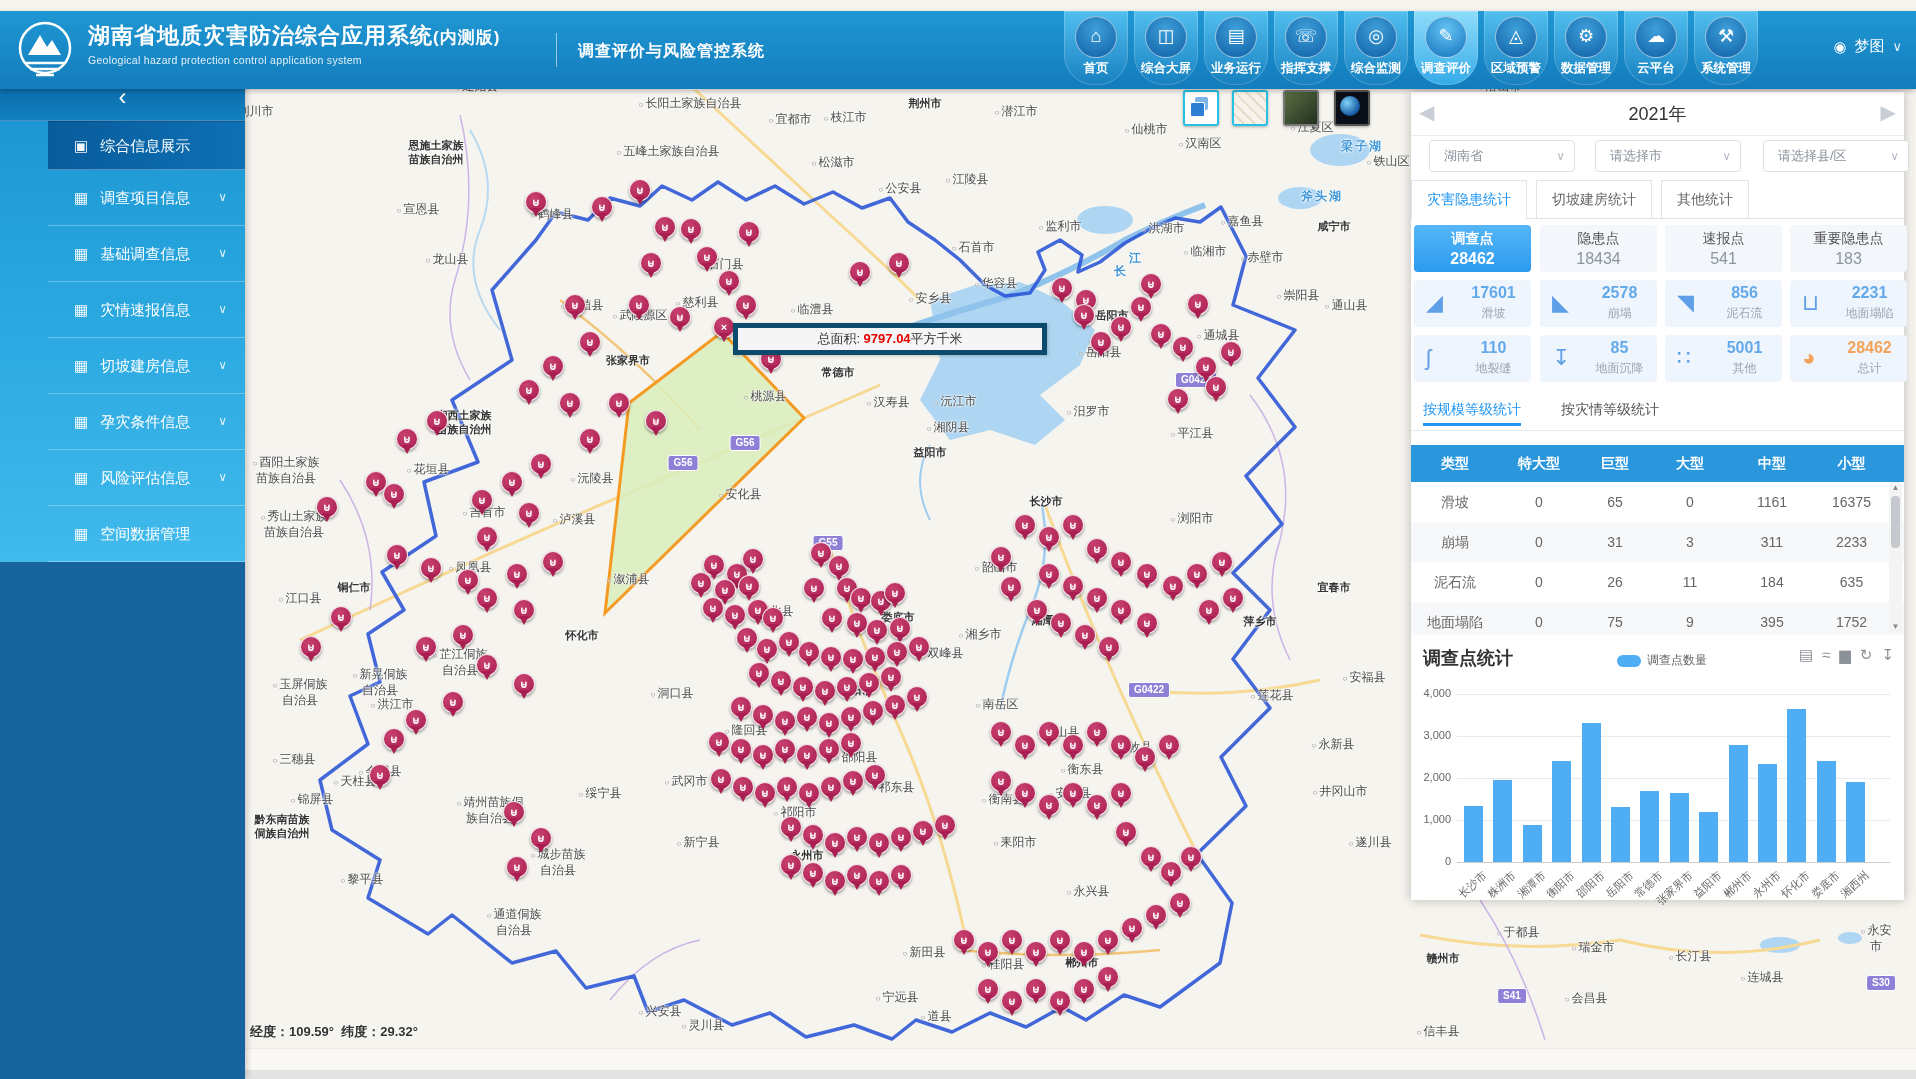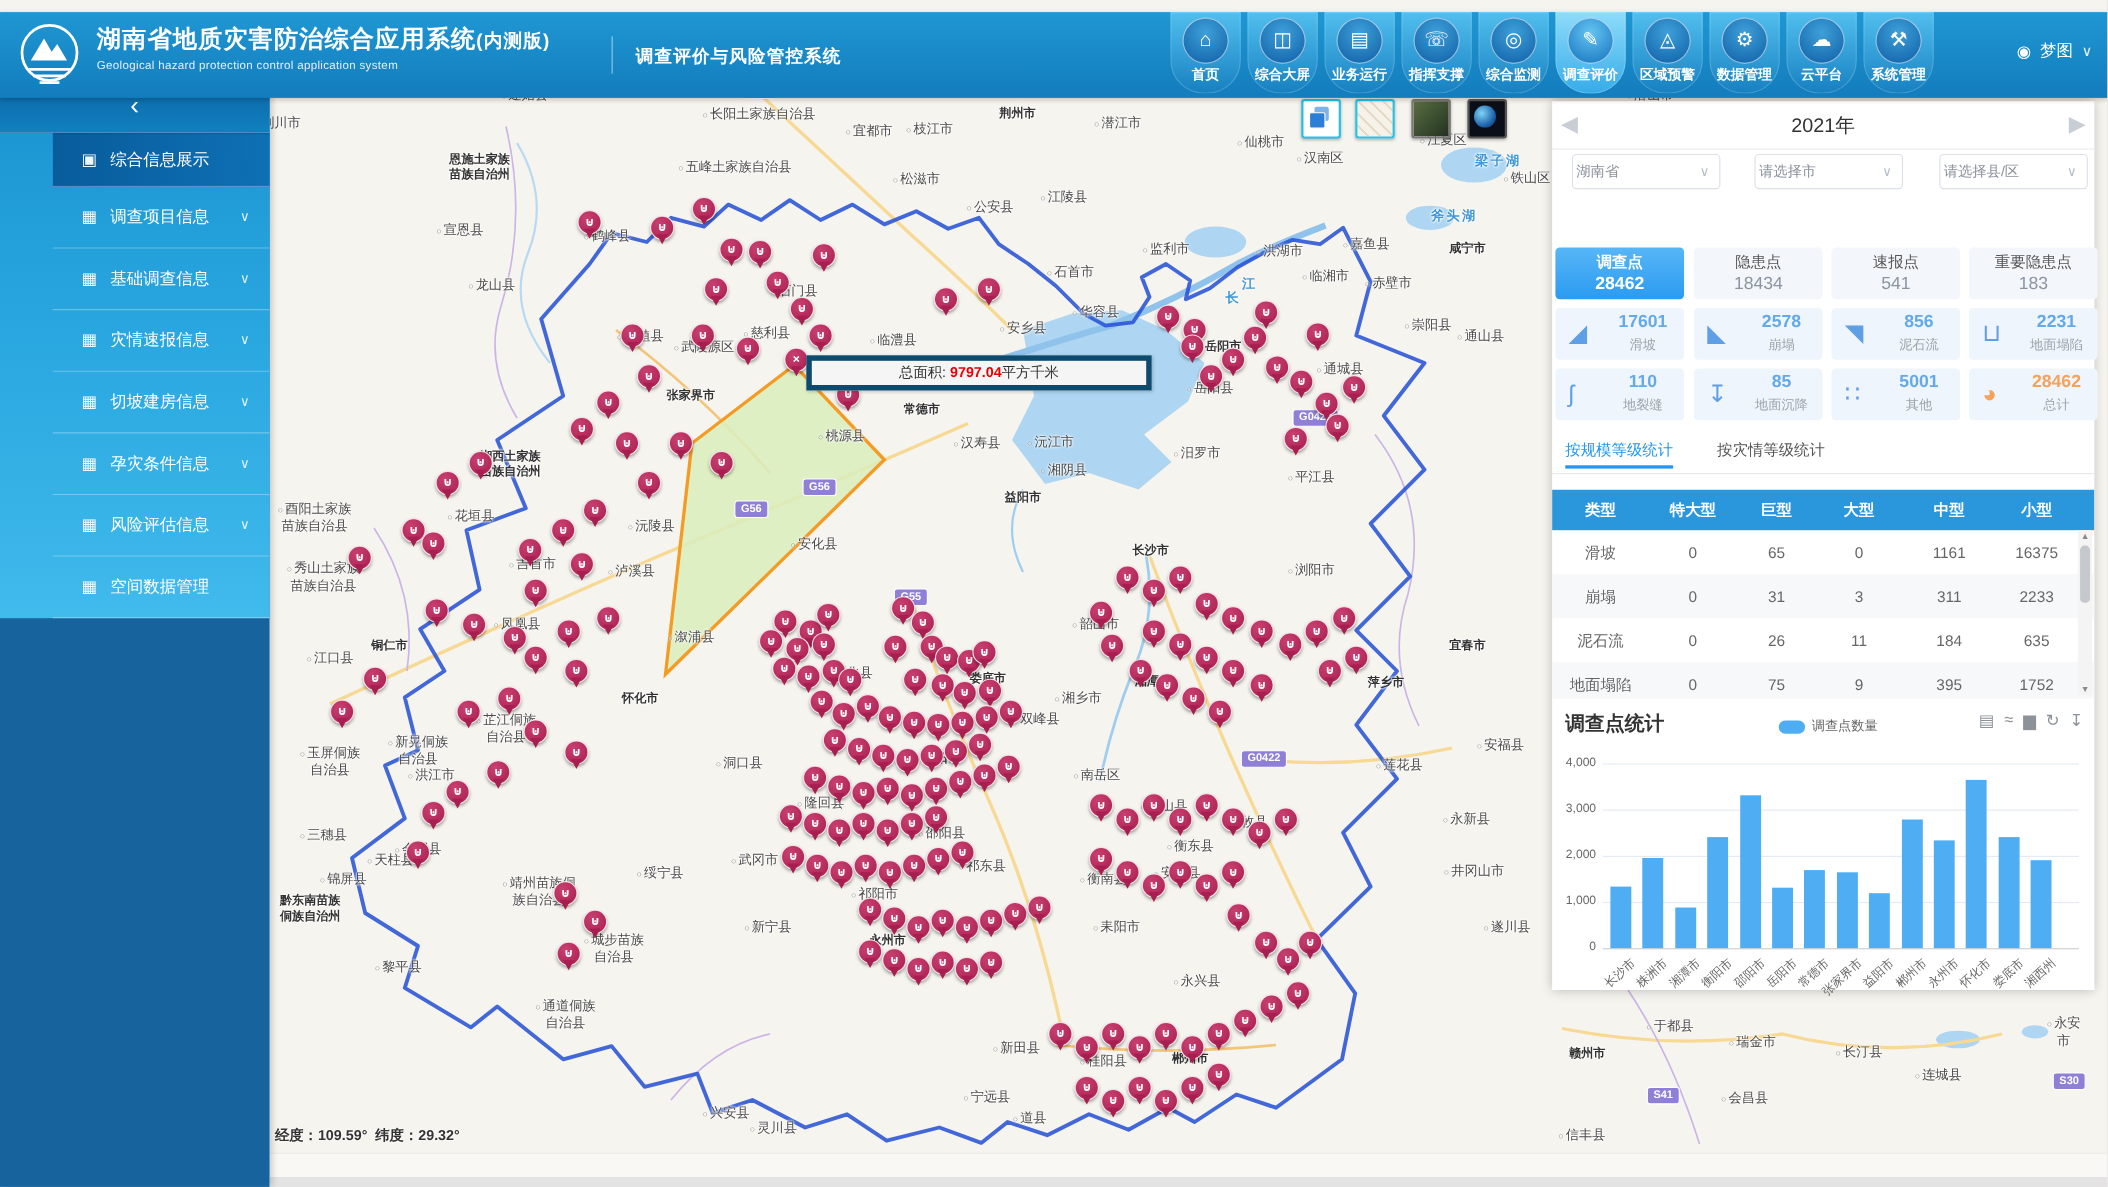--- a/index.html
+++ b/index.html
@@ -66,21 +66,21 @@
   .ic-area{background:#4a90e2;}
   .ic-area::after{content:"";position:absolute;inset:3px;border:1px dashed #fff;}
   #bottom-band{position:absolute;left:0;right:0;top:970px;height:22px;background:#faf8f5;border-top:1px solid #ecebe7;z-index:4;}
   #bottom-gray{position:absolute;left:0;right:0;top:992px;height:9px;background:#e3e3e3;z-index:4;}
   
   #panel{position:absolute;left:1411px;top:92px;width:493px;height:808px;background:#fff;z-index:60;box-shadow:0 0 10px rgba(0,0,0,.25);}
   #year-bar{position:absolute;left:0;top:0;width:100%;height:43px;border-bottom:1px solid #ececec;}
   #year-text{position:absolute;left:0;right:0;top:10px;text-align:center;font-size:18px;color:#333;}
   .yr-arrow{position:absolute;top:8px;font-size:20px;color:#c9ced6;cursor:pointer;}
   #yr-prev{left:8px;} #yr-next{right:8px;}
-  .psel{position:absolute;top:48px;height:30px;border:1px solid #dcdfe6;border-radius:4px;font-size:13px;color:#8a919c;line-height:30px;padding-left:3px;cursor:pointer;background:#fff;}
+  .psel{position:absolute;top:48px;height:30px;border:1px solid #dcdfe6;border-radius:4px;font-size:13px;color:#8a919c;line-height:30px;padding-left:14px;cursor:pointer;background:#fff;}
   .psel .chev{position:absolute;right:9px;top:0;color:#b6bcc6;font-size:12px;}
   #ptabs{position:absolute;left:0;top:88px;width:100%;height:38px;border-bottom:1px solid #e0e4ea;}
   .ptab{position:relative;display:inline-block;height:37px;line-height:37px;padding:0 15px;border:1px solid #e0e4ea;border-bottom:none;margin-right:9px;font-size:14px;color:#666;background:#fff;cursor:pointer;z-index:2;}
   .ptab.active{color:#2196f3;height:38px;}
   .scard{position:absolute;width:117px;height:47px;border-radius:4px;background:#f3f6fa;text-align:center;cursor:pointer;}
   .scard .lab{font-size:14px;color:#555;margin-top:5px;}
   .scard .val{font-size:16px;color:#8b95a1;margin-top:2px;}
   .scard.active{background:linear-gradient(180deg,#56b6f7,#2b9bf0);}
   .scard.active .lab,.scard.active .val{color:#fff;font-weight:bold;}
   .icard{position:absolute;width:117px;height:47px;border-radius:4px;background:#eff5fc;cursor:pointer;}
@@ -273,21 +273,21 @@
         <div class="mlabel dot" style="left: 713px; top: 254px;">南县</div>
         <div class="mlabel dot" style="left: 337px; top: 228px;">桑植县</div>
         <div class="mlabel dot" style="left: 202px; top: 182px;">龙山县</div>
         <div class="mlabel dot" style="left: 452px; top: 225px;">慈利县</div>
         <div class="mlabel dot" style="left: 395px; top: 238px;">武陵源区</div>
         <div class="mlabel b" style="left: 383px; top: 282px;">张家界市</div>
         <div class="mlabel b" style="left: 593px; top: 294px;">常德市</div>
         <div class="mlabel dot" style="left: 520px; top: 319px;">桃源县</div>
         <div class="mlabel dot" style="left: 643px; top: 325px;">汉寿县</div>
         <div class="mlabel dot" style="left: 710px; top: 324px;">沅江市</div>
-        <div class="mlabel dot" style="left: 703px; top: 350px; margin-left: 19px;">湘阴县</div>
+        <div class="mlabel dot" style="left: 703px; top: 350px;">湘阴县</div>
         <div class="mlabel b" style="left: 685px; top: 374px;">益阳市</div>
         <div class="mlabel dot" style="left: 41px; top: 392px;">酉阳土家族
 苗族自治县</div>
         <div class="mlabel dot" style="left: 49px; top: 446px;">秀山土家族
 苗族自治县</div>
         <div class="mlabel b" style="left: 219px; top: 344px;">湘西土家族
 苗族自治州</div>
         <div class="mlabel dot" style="left: 183px; top: 392px;">花垣县</div>
         <div class="mlabel dot" style="left: 239px; top: 435px;">吉首市</div>
         <div class="mlabel dot" style="left: 347px; top: 401px;">沅陵县</div>
@@ -601,20 +601,21 @@
     <div id="year-bar">
       <span class="yr-arrow" id="yr-prev">◀</span>
       <div id="year-text">2021年</div>
       <span class="yr-arrow" id="yr-next">▶</span>
     </div>
     <div id="psels">
         <div class="psel" style="left: 18px; width: 130px;"><span>湖南省</span><span class="chev">∨</span></div>
         <div class="psel" style="left: 184px; width: 130px;"><span>请选择市</span><span class="chev">∨</span></div>
         <div class="psel" style="left: 352px; width: 130px;"><span>请选择县/区</span><span class="chev">∨</span></div>
       </div>
+    <div id="ptabs"><div class="ptab active">灾害隐患统计</div><div class="ptab">切坡建房统计</div><div class="ptab">其他统计</div></div>
     <div id="scards">
         <div class="scard active" style="left: 3px; top: 133px;">
           <div class="lab">调查点</div>
           <div class="val">28462</div>
         </div>
         <div class="scard" style="left: 129px; top: 133px;">
           <div class="lab">隐患点</div>
           <div class="val">18434</div>
         </div>
         <div class="scard" style="left: 254px; top: 133px;">

